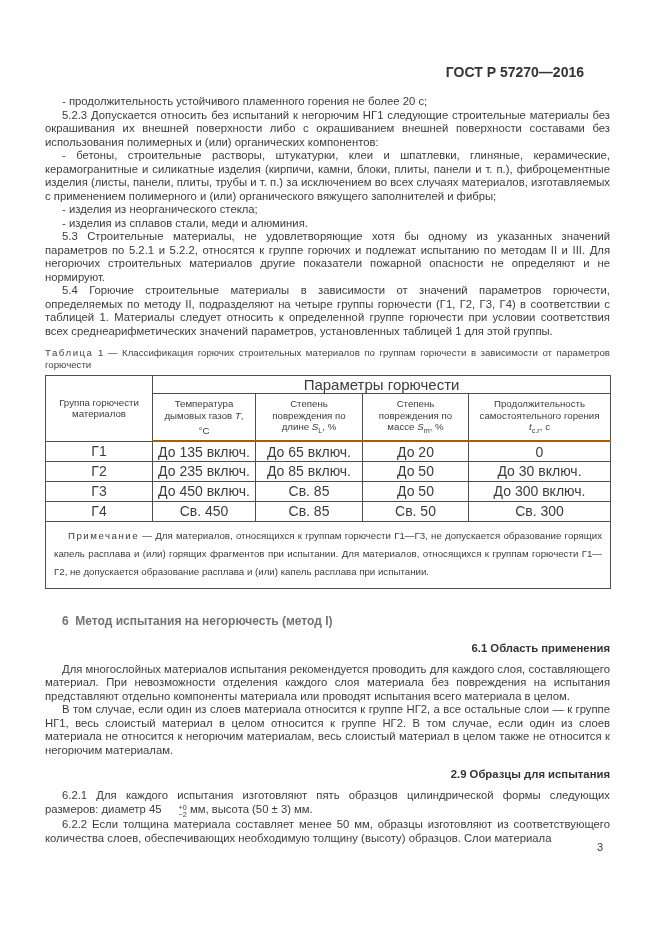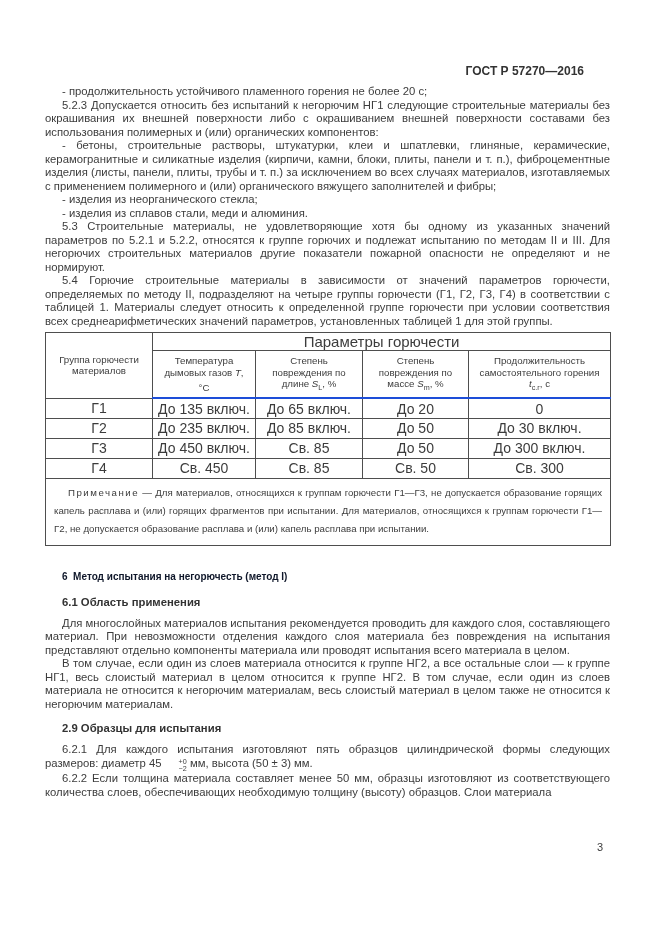--- a/index.html
+++ b/index.html
@@ -7,22 +7,22 @@
   body {
     width:661px; height:935px;
     font-family:"Liberation Sans", sans-serif;
     color:#3c3c3c;
     overflow:hidden;
   }
   .page { position:relative; width:661px; height:935px; background:#ffffff; }
   .content { position:absolute; left:45px; top:64px; width:565px; }
 
   .doc-header {
-    text-align:right; font-weight:bold; font-size:12px;
-    padding-right:26px; margin-bottom:7px; color:#333;
+    text-align:right; font-weight:bold; font-size:14px;
+    padding-right:26px; margin-bottom:15px; color:#333;
   }
 
   p.body {
     font-size:11.3px; line-height:13.5px;
     text-align:justify; text-indent:17px; color:#3c3c3c;
   }
 
   
   .tbl-caption {
     margin-top:9px; font-size:9.7px; line-height:12px;
@@ -38,34 +38,34 @@
   table.grade th, table.grade td {
     border:1px solid #4e4e4e; font-weight:normal; color:#3c3c3c;
   }
   th.span-head { height:18px; font-size:15px; text-align:center; vertical-align:middle; }
   th.corner {
     font-size:9.7px; line-height:11.5px; text-align:center; vertical-align:middle;
     border-bottom:2px solid #4e4e4e; padding:6px 8px;
   }
   tr.subhead th {
     font-size:9.7px; line-height:11.5px; text-align:center; vertical-align:middle;
-    padding:4px 6px; border-bottom:2px solid #1d4ed8; height:46px;
+    padding:4px 6px; border-bottom:2px solid #a16207; height:46px;
   }
   td.cell { height:20px; text-align:center; vertical-align:middle; font-size:14px; }
   td.note-cell {
     font-size:9.7px; line-height:18px; text-align:justify;
     padding:5px 8px 7px 8px;
   }
   .note-para { text-indent:14px; }
   i.sym { font-style:italic; }
   sub.small { font-size:7.2px; }
 
   
-  h2.section { font-size:10px; font-weight:bold; color:#0f172a; margin:25px 0 14px 17px; }
-  h3.subsection { font-size:11.3px; font-weight:bold; color:#333; margin:11px 0 9px 17px; }
+  h2.section { font-size:12px; font-weight:bold; color:#737373; margin:25px 0 14px 17px; }
+  h3.subsection { font-size:11.3px; font-weight:bold; color:#333; margin:11px 0 9px 17px;text-align:right; }
 
   
   .tol {
     display:inline-block; vertical-align:-4px;
     font-size:7.2px; line-height:7.4px; text-align:left;
   }
   .tol span { display:block; }
 
   .page-num {
     position:absolute; top:841px; right:58px;
@@ -81,20 +81,23 @@
     <div class="doc-header">ГОСТ Р 57270—2016</div>
 
     <p class="body">- продолжительность устойчивого пламенного горения не более 20 с;</p>
     <p class="body">5.2.3 Допускается относить без испытаний к негорючим НГ1 следующие строительные материалы без окрашивания их внешней поверхности либо с окрашиванием внешней поверхности составами без использования полимерных и (или) органических компонентов:</p>
     <p class="body">- бетоны, строительные растворы, штукатурки, клеи и шпатлевки, глиняные, керамические, керамогранитные и силикатные изделия (кирпичи, камни, блоки, плиты, панели и т. п.), фиброцементные изделия (листы, панели, плиты, трубы и т. п.) за исключением во всех случаях материалов, изготавляемых с применением полимерного и (или) органического вяжущего заполнителей и фибры;</p>
     <p class="body">- изделия из неорганического стекла;</p>
     <p class="body">- изделия из сплавов стали, меди и алюминия.</p>
     <p class="body">5.3 Строительные материалы, не удовлетворяющие хотя бы одному из указанных значений параметров по 5.2.1 и 5.2.2, относятся к группе горючих и подлежат испытанию по методам II и III. Для негорючих строительных материалов другие показатели пожарной опасности не определяют и не нормируют.</p>
     <p class="body">5.4 Горючие строительные материалы в зависимости от значений параметров горючести, определяемых по методу II, подразделяют на четыре группы горючести (Г1, Г2, Г3, Г4) в соответствии с таблицей 1. Материалы следует относить к определенной группе горючести при условии соответствия всех среднеарифметических значений параметров, установленных таблицей 1 для этой группы.</p>
 
+    <div class="tbl-caption">
+      <span class="ls-wide">Таблица</span><span> 1 — Классификация горючих строительных материалов по группам горючести в зависимости от параметров горючести</span>
+    </div>
 
     <table class="grade">
       <colgroup>
         <col style="width:107px">
           <col style="width:103px">
           <col style="width:107px">
           <col style="width:106px">
           <col style="width:142px">
       </colgroup>
       <tbody>

